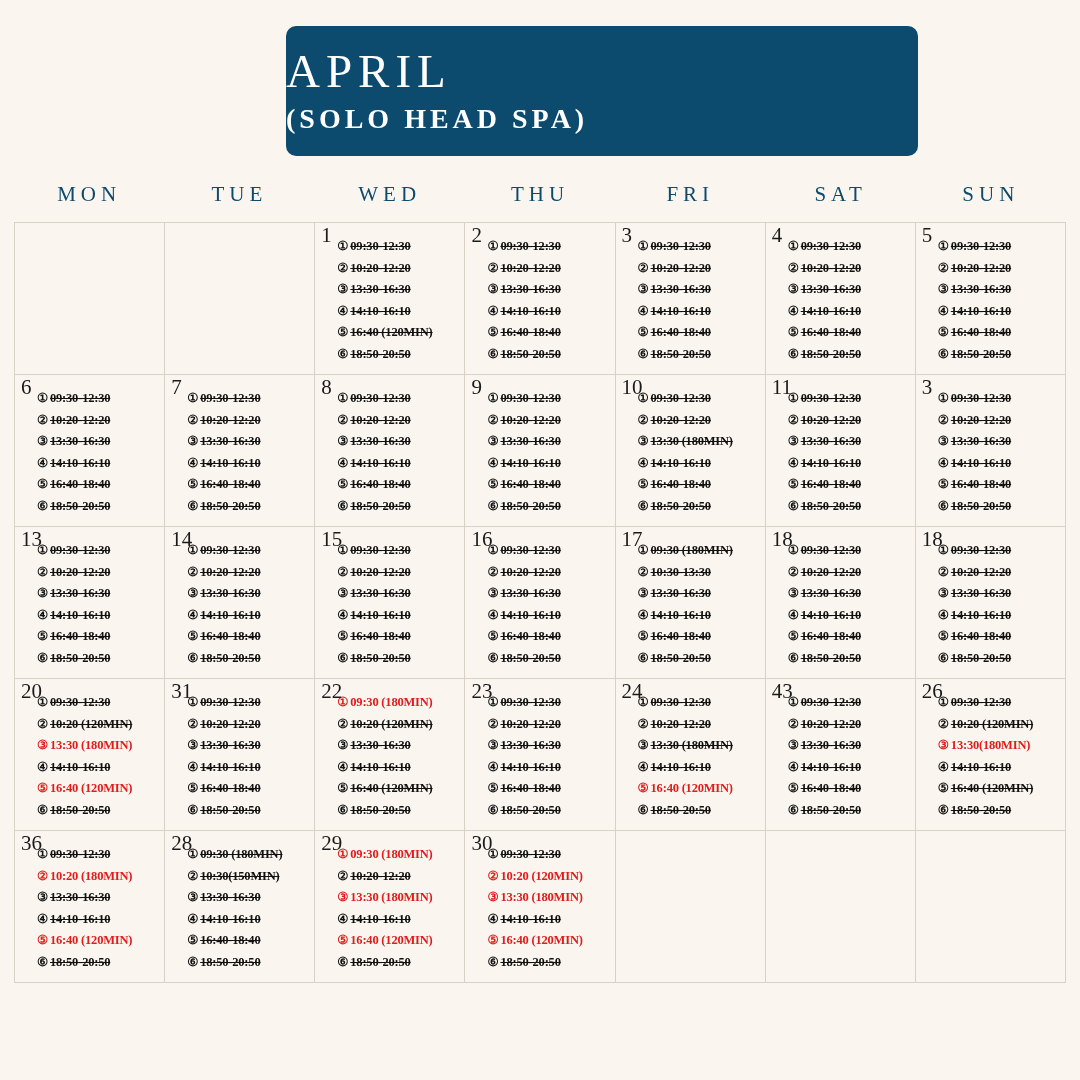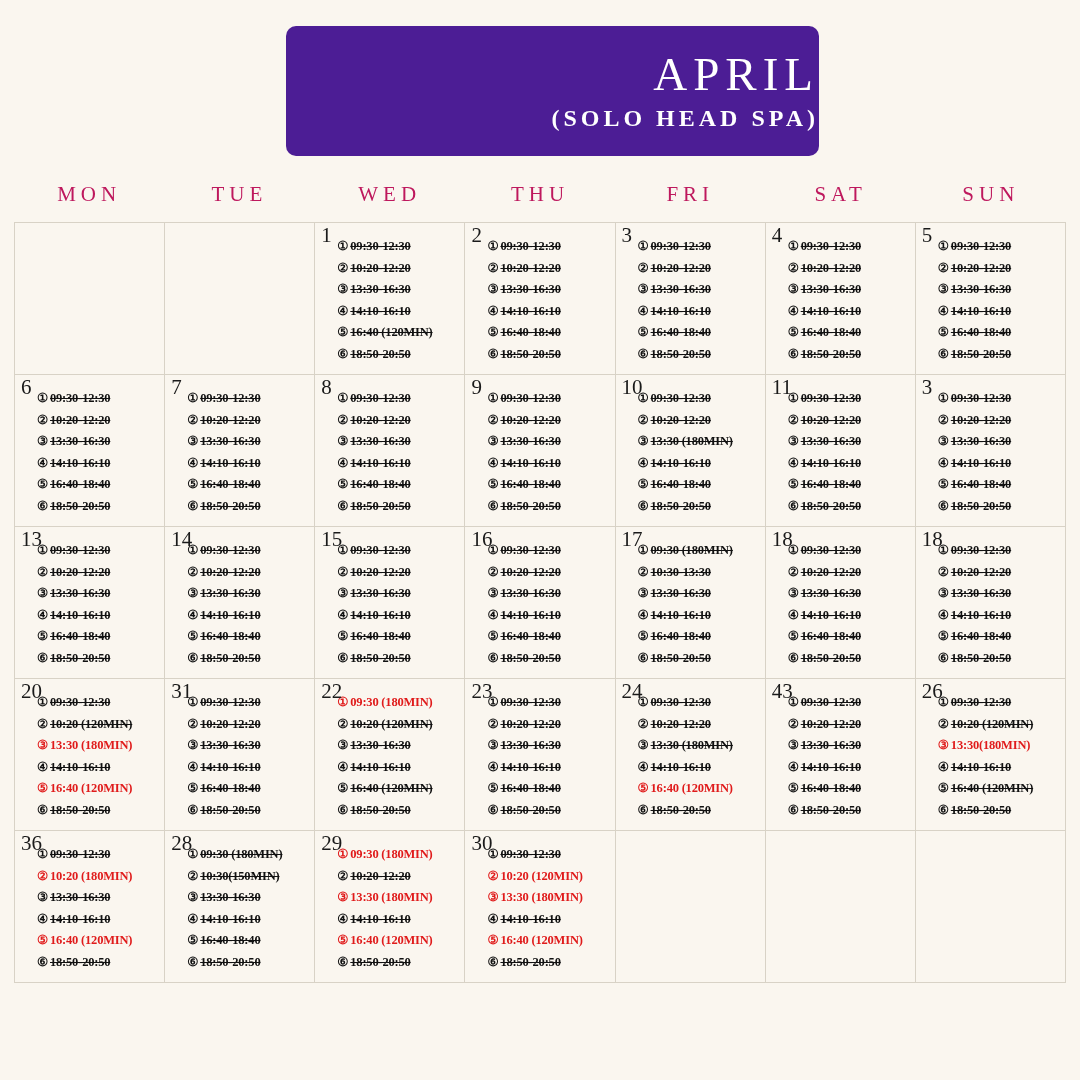--- a/index.html
+++ b/index.html
@@ -19,59 +19,59 @@
     width: 1080px;
     height: 1080px;
     box-sizing: border-box;
   }
 
   
   .banner {
     position: absolute;
     left: 286px;
     top: 26px;
-    width: 533px;
+    width: 632px;
     height: 130px;
-    background: #4c1d95;
+    background: #0c4a6e;
     border-radius: 10px;
     display: flex;
     flex-direction: column;
-    align-items: flex-end;
+    align-items: flex-start;
     justify-content: center;
     color: #ffffff;
   }
   .banner-title {
     font-size: 47px;
     letter-spacing: 6px;
     font-weight: 400;
     line-height: 1.05;
     font-family: "Liberation Serif", serif;
   }
   .banner-sub {
     margin-top: 6px;
-    font-size: 24px;
+    font-size: 28px;
     letter-spacing: 4px;
     font-weight: bold;
     font-family: "Liberation Serif", serif;
   }
 
   
   .weekdays {
     position: absolute;
     left: 14px;
     top: 182px;
     width: 1052px;
     display: grid;
     grid-template-columns: repeat(7, 1fr);
   }
   .weekday {
     text-align: center;
     font-size: 21px;
     letter-spacing: 5px;
-    color: #be185d;
+    color: #0c4a6e;
     font-family: "Liberation Serif", serif;
   }
 
   
   .grid {
     position: absolute;
     left: 14px;
     top: 222px;
     width: 1052px;
     display: grid;

